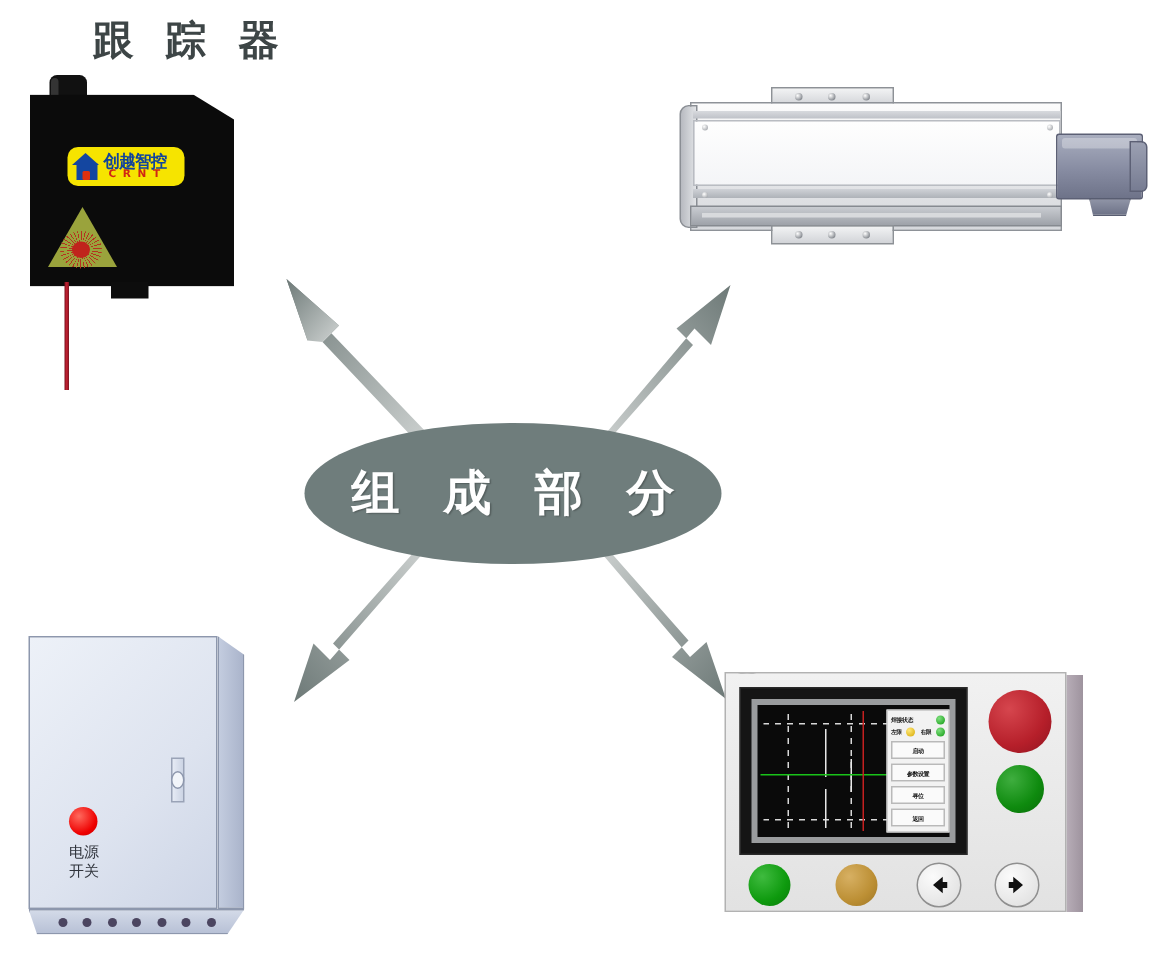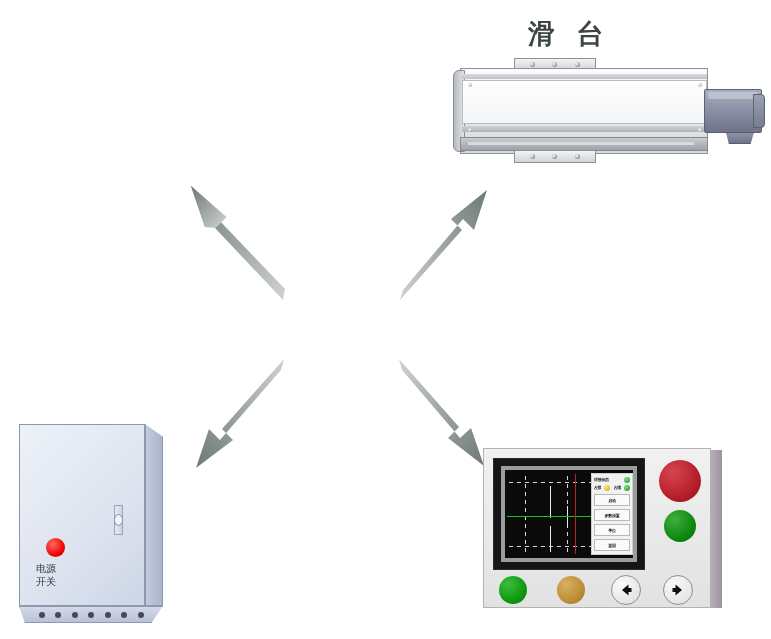--- a/index.html
+++ b/index.html
@@ -123,21 +123,21 @@
       background:linear-gradient(180deg,#d3dae8,#b8c1d6);border:1px solid #8d97ad;
       box-sizing:border-box;clip-path:polygon(0 0,100% 0,92% 100%,4% 100%);
       display:flex;align-items:center;justify-content:space-evenly;padding:0 8px;}
   .cb-hole{width:6px;height:6px;border-radius:50%;background:#4b4560;}
   .cb-latch{position:absolute;left:99px;top:85px;width:9px;height:30px;
       background:linear-gradient(90deg,#e6ebf5,#ccd4e4);border:1px solid #9aa3b7;box-sizing:border-box;}
   .cb-latch-k{position:absolute;left:99px;top:94px;width:9px;height:12px;border-radius:50%;
       background:#f2f5fa;border:1px solid #8d97ad;box-sizing:border-box;}
   .cb-btn{position:absolute;left:31px;top:118px;width:19px;height:19px;border-radius:50%;
       background:radial-gradient(circle at 35% 32%,#ff6a5e,#ee0000 65%,#c50000);}
-  .cb-btn-label{position:absolute;left:21px;top:142px;width:40px;text-align:left;
+  .cb-btn-label{position:absolute;left:21px;top:142px;width:40px;text-align:center;
       font-size:10px;color:#30343c;line-height:13px;font-weight:normal;}
 
   
   #ctrlbox{position:absolute;left:483px;top:448px;width:243px;height:165px;}
   .cx-body{position:absolute;left:0;top:0;width:228px;height:160px;
       background:linear-gradient(180deg,#f1f1f1,#e2e2e2);border:1px solid #b2b2b2;box-sizing:border-box;}
   .cx-right-edge{position:absolute;left:228px;top:2px;width:11px;height:158px;
       background:linear-gradient(90deg,#b7adb7,#9e939e);}
   .cx-bezel{position:absolute;left:10px;top:10px;width:152px;height:112px;
       background:#151515;border:1px solid #2a2a2a;box-sizing:border-box;}
@@ -219,23 +219,51 @@
 
     <g>
       <polygon fill="url(#gDL)" points="284,359 222,429 233,440 196,468 209,429 220,440 281,370"></polygon>
     </g>
 
     <g>
       <polygon fill="url(#gDR)" points="399,359 459,427 448,438 484,466 471,428 460,438 402,370"></polygon>
     </g>
   </svg>
 
-  <div class="title" id="title-slide">滑 台</div>
-
-
+  <div class="title" id="title-tracker">跟 踪 器</div>
+
+  <div id="center-node">
+    <div id="center-label">组 成 部 分</div>
+  </div>
+
+  <div id="tracker">
+    <div class="tk-lens"></div>
+    <div class="tk-lens-hl"></div>
+    <div class="tk-body"></div>
+    <div class="tk-foot"></div>
+    <div class="tk-cable"></div>
+
+    <div class="tk-logo">
+      <div class="tk-house">
+        <div class="roof"></div>
+          <div class="wall"></div>
+          <div class="dot"></div>
+      </div>
+      <div class="tk-brand">
+        <div class="tk-brand-cn">创越智控</div>
+        <div class="tk-brand-en">C R N T</div>
+      </div>
+    </div>
+
+    <div class="tk-warn"></div>
+    <div class="tk-warn-in">
+      <div class="tk-sun"></div>
+        <div class="tk-core"></div>
+    </div>
+  </div>
 
   <div id="slide">
     <div class="bracket" id="bracket-top">
       <i class="bolt"></i>
       <i class="bolt"></i>
       <i class="bolt"></i>
     </div>
     <div class="sl-main"></div>
     <div class="sl-cap"></div>
     <div class="sl-rail-t"></div>

